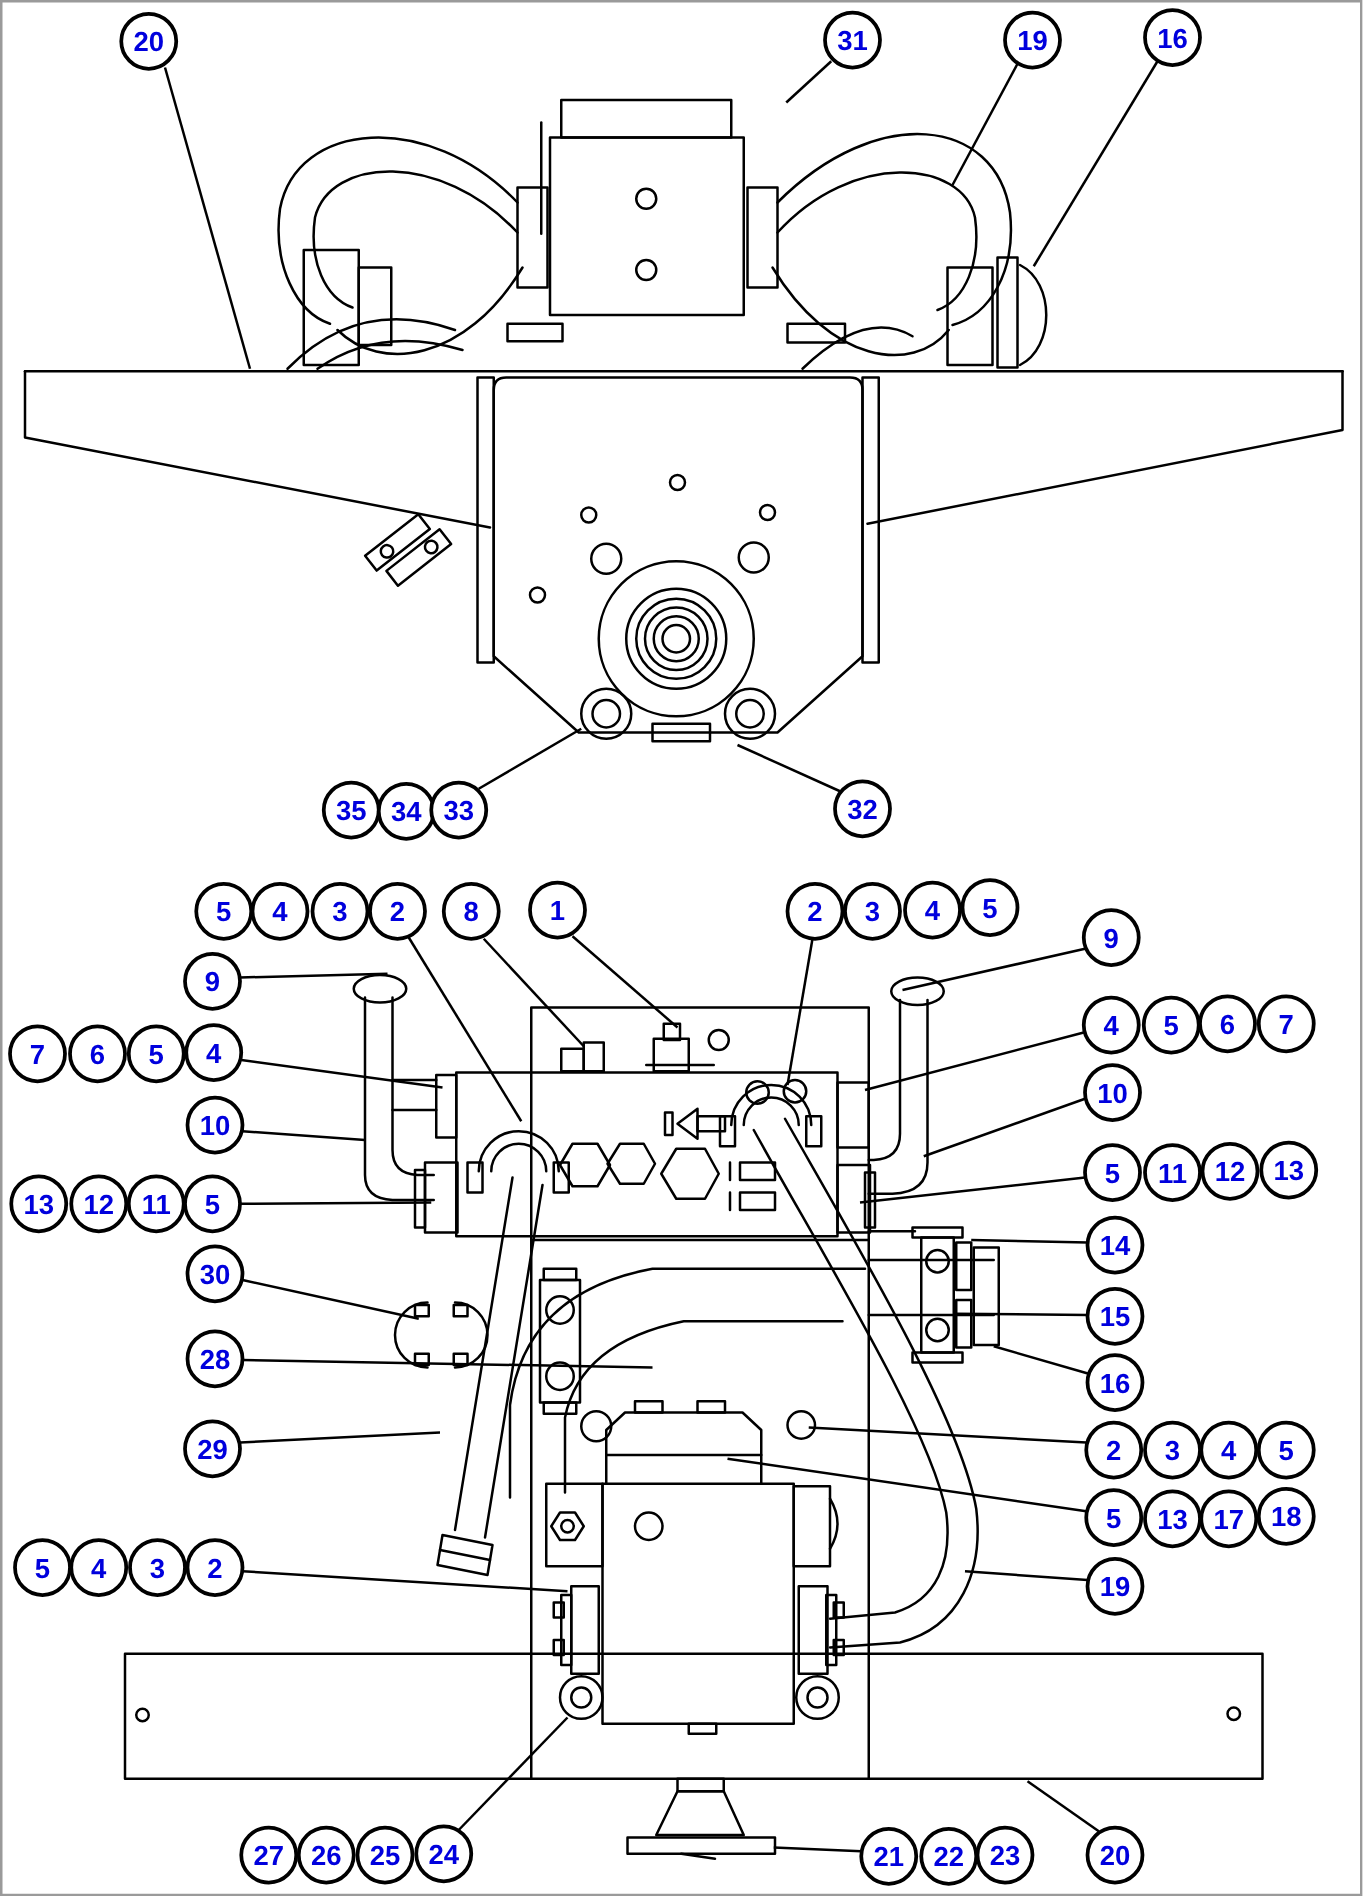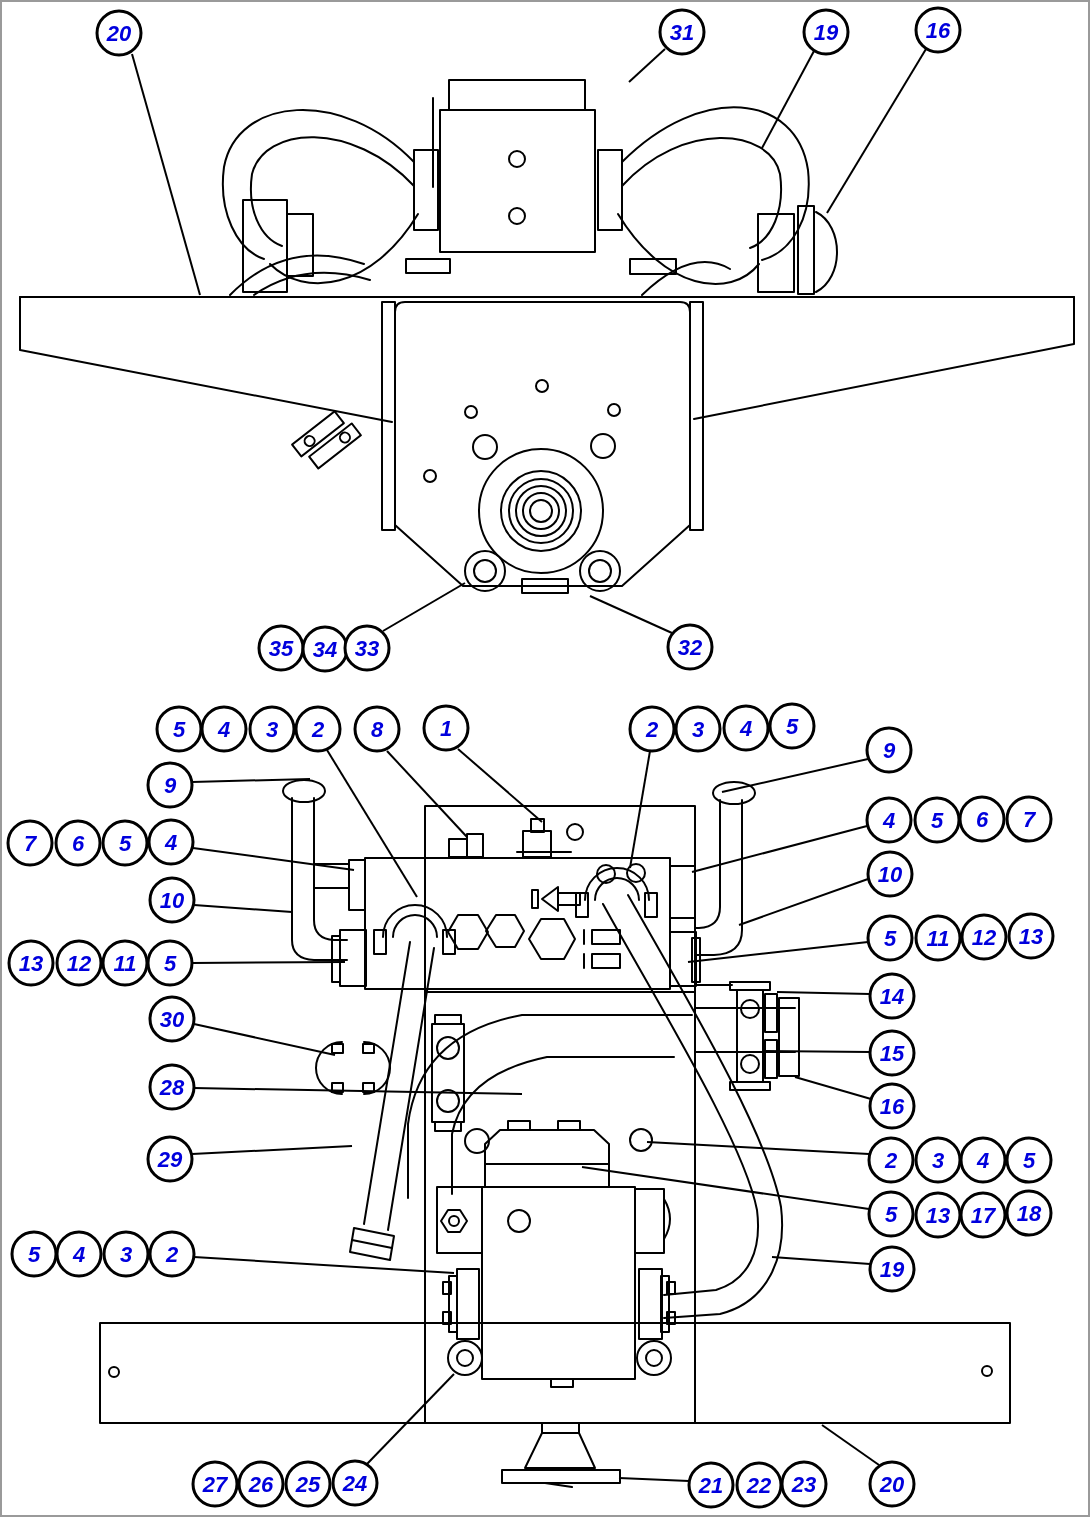--- a/index.html
+++ b/index.html
@@ -5,21 +5,20 @@
   html,body{margin:0;padding:0;background:#e8e8e8;}
   #stage{
     position:relative;
     width:1090px;height:1517px;
     margin:0 auto;
     background:#ffffff;
     border:2px solid #9a9a9a;
     box-sizing:border-box;
     font-family:"Liberation Sans", sans-serif;
     overflow:hidden;
-    font-style:italic;
   }
   svg{position:absolute;left:0;top:0;}
   #artwork path, #artwork rect, #artwork circle, #artwork ellipse, #artwork polygon, #artwork line{
     stroke:#000000; fill:none; stroke-width:2; stroke-linecap:round; stroke-linejoin:round;
   }
   .leader{stroke:#000000;stroke-width:2;fill:none;}
   .co-circle{fill:#ffffff;stroke:#000000;stroke-width:3;}
   .co-text{font-family:"Liberation Sans", sans-serif;font-weight:bold;font-size:22px;text-anchor:middle;}
 </style>
 </head>

